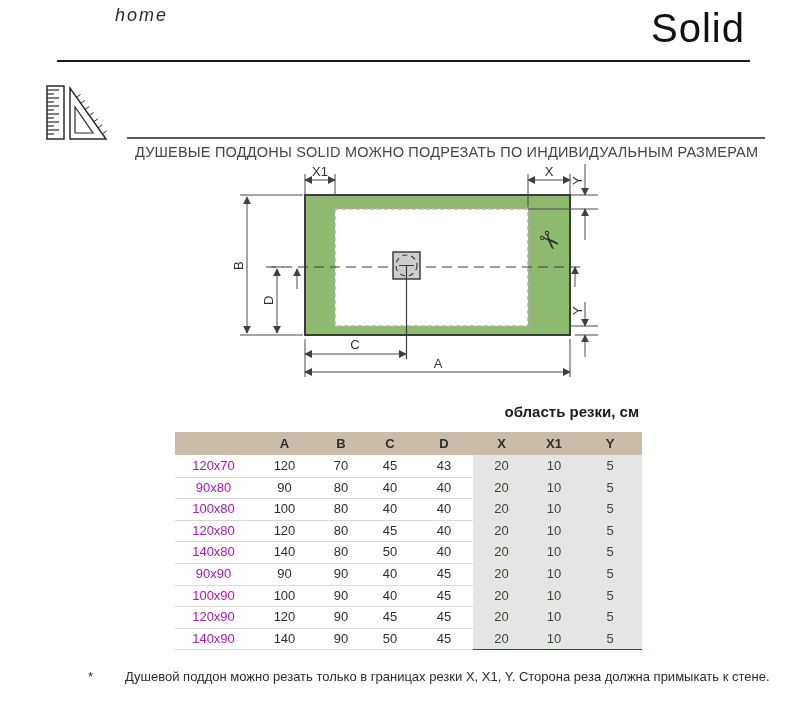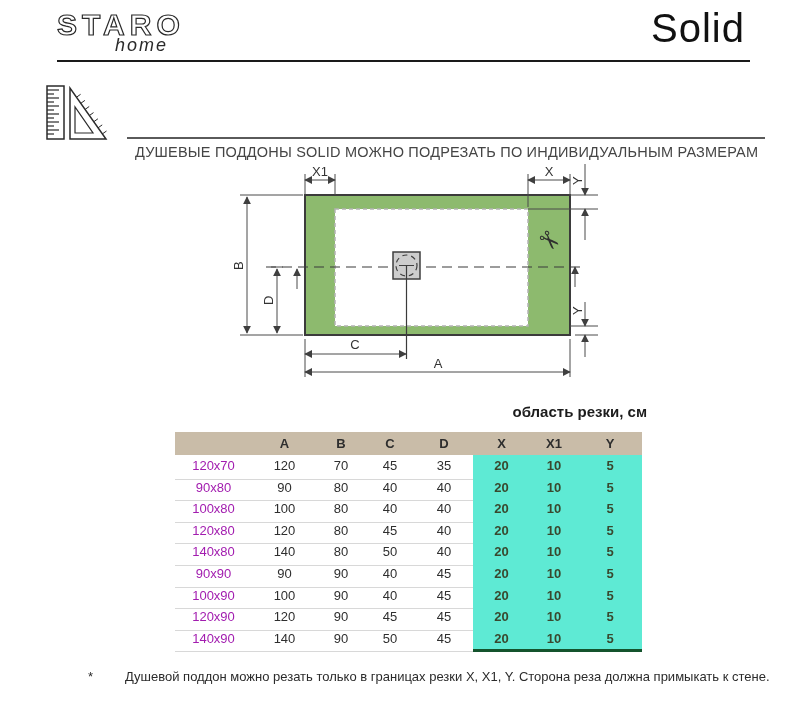--- a/index.html
+++ b/index.html
@@ -21,41 +21,40 @@
   }
   .product-title{top:6px;right:55px;font-size:40px;font-weight:400;color:#111;letter-spacing:1px;}
   .top-rule{left:57px;top:60px;width:693px;height:2px;background:#1a1a1a;}
 
   
   .intro-icon{left:38px;top:83px;}
   .intro-text{left:135px;top:104px;font-size:14.5px;color:#454545;letter-spacing:0.2px;white-space:nowrap;margin-top:40px;}
   .intro-rule{left:127px;top:137px;width:638px;height:2px;background:#5a5a5a;}
 
   
-  .cut-title{top:403px;right:153px;font-size:15px;font-weight:700;color:#1c1c1c;}
+  .cut-title{top:403px;right:161px;font-size:15px;font-weight:700;color:#1c1c1c;}
   .spec-table{left:175px;top:432px;width:467px;}
   .trow{display:grid;grid-template-columns:77px 65px 48px 50px 58px 57px 48px 64px;height:21.6px;line-height:21.6px;}
   .thead{height:23px;line-height:23px;background:#c9bca8;font-weight:700;font-size:13.5px;color:#2b2b2b;}
   .cell{text-align:center;font-size:13px;color:#2e2e2e;}
   .trow:not(.thead) .cell{border-bottom:1px solid #d8d8d8;}
-  .trow:not(.thead) .cell.green{background:#5eead4;border-bottom:3px solid #14532d;color:#39482e;font-weight:bold;}
+  .trow:not(.thead) .cell.green{background:#e5e5e5;border-bottom:1px solid #14532d;color:#39482e;}
   .cell.label{color:#a21caf;}
 
   
   .footnote{left:88px;top:669px;font-size:13px;color:#2b2b2b;display:flex;}
   .footnote .marker{width:37px;}
   .footnote .note-text{white-space:nowrap;}
 
   svg text{font-family:"Liberation Sans",sans-serif;}
 </style>
 </head>
 <body>
 
 <div class="abs brand">
-  <div class="brand-name">STARO</div>
   <div class="brand-sub">home</div>
 </div>
 <div class="abs product-title">Solid</div>
 <div class="abs top-rule"></div>
 
 <svg class="abs intro-icon" width="70" height="60" viewBox="0 0 70 60">
   <g stroke="#2b2b2b" fill="#fff" stroke-width="1.5">
     <rect x="9" y="3" width="17" height="53"></rect>
     <path d="M32,5 L32,56 L68,56 Z"></path>
     <path d="M37,24 L37,50 L55,50 Z" stroke-width="1.2"></path>
@@ -161,21 +160,21 @@
     <div class="cell">X</div>
     <div class="cell">X1</div>
     <div class="cell">Y</div>
   </div>
 
   <div class="trow">
     <div class="cell label">120x70</div>
     <div class="cell">120</div>
     <div class="cell">70</div>
     <div class="cell">45</div>
-    <div class="cell">35</div>
+    <div class="cell">43</div>
     <div class="cell green">20</div>
     <div class="cell green">10</div>
     <div class="cell green">5</div>
   </div>
   <div class="trow">
     <div class="cell label">90x80</div>
     <div class="cell">90</div>
     <div class="cell">80</div>
     <div class="cell">40</div>
     <div class="cell">40</div>

